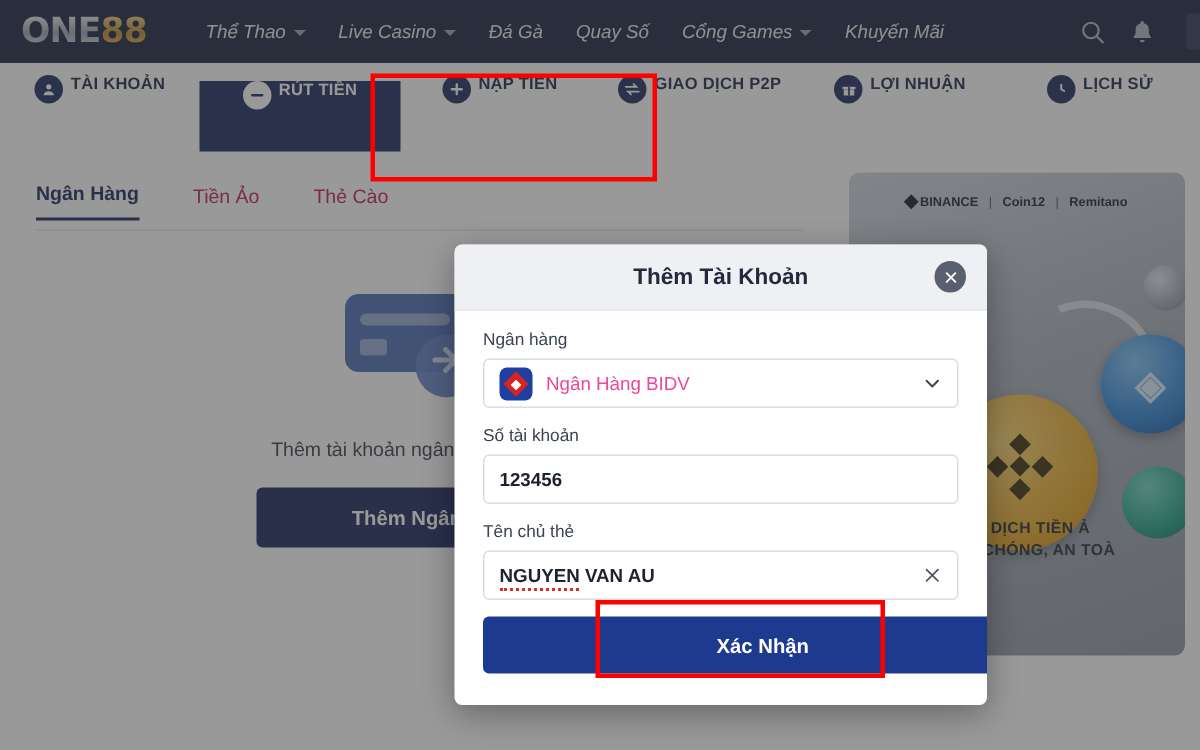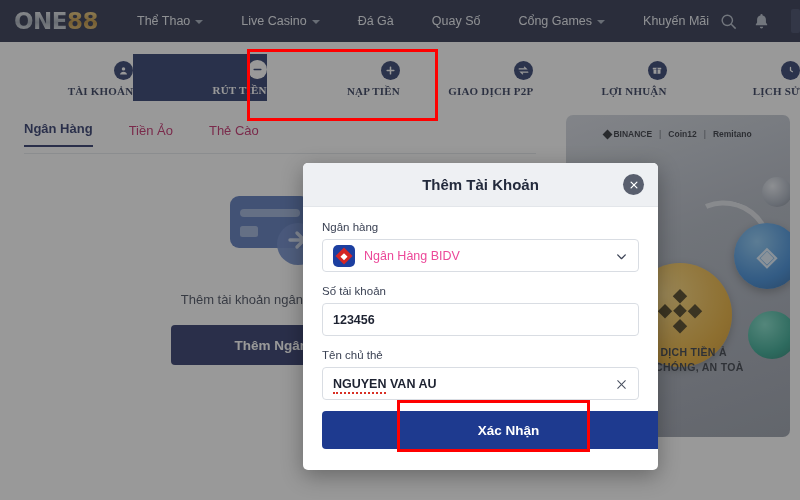--- a/index.html
+++ b/index.html
@@ -24,21 +24,21 @@
     font-family: "DejaVu Sans", sans-serif;
   }
   .logo .l-one {
     background: linear-gradient(180deg,#f2f4f7 0%, #9aa3b0 55%, #e7eaee 100%);
     -webkit-background-clip: text; background-clip: text; color: transparent;
   }
   .logo .l-88 {
     background: linear-gradient(180deg,#f5d684 0%, #b8862a 55%, #e9c473 100%);
     -webkit-background-clip: text; background-clip: text; color: transparent;
   }
-  .navmenu { display: flex; align-items: center; gap: 16px; }
+  .navmenu { display: flex; align-items: center; gap: 0px; font-style: italic; }
   .navitem {
     display: flex; align-items: center; gap: 5px;
     color: #e9ecf2; font-size: 12.5px; padding: 0 11px;
     white-space: nowrap; cursor: pointer;
   }
   .caret {
     width: 0; height: 0; border-left: 4px solid transparent;
     border-right: 4px solid transparent; border-top: 4px solid #9aa3b4;
     margin-top: 2px;
   }
@@ -52,23 +52,23 @@
     width: 9px; height: 24px; background: #2a3354; margin-left: 6px;
     border-radius: 2px;
   }
 
   
   .tabsbar {
     position: absolute; left: 0; top: 50px; width: 800px; height: 57px;
     background: #ffffff; display: flex; align-items: stretch;
   }
   .tabitem {
-    flex: 1; display: flex; flex-direction: column;
-    align-items: flex-end; justify-content: center; gap: 5px;
-    cursor: pointer; color: #1a2447; font-family: Liberation Serif, serif;
+    flex: 1; display: flex; flex-direction: row;
+    align-items: flex-start; justify-content: center; gap: 5px;
+    cursor: pointer; color: #1a2447;
   }
   .tabitem.active { background: #15265c; color: #ffffff; margin: 4px 0 6px 0; }
   .tabicon {
     width: 19px; height: 19px; border-radius: 50%;
     background: #1a2a5e; color: #fff;
     display: flex; align-items: center; justify-content: center;
   }
   .tabitem.active .tabicon { background: #ffffff; color: #15265c; }
   .tabicon svg { display: block; }
   .tablabel { font-size: 11px; font-weight: 700; letter-spacing: .2px; white-space: nowrap; }

